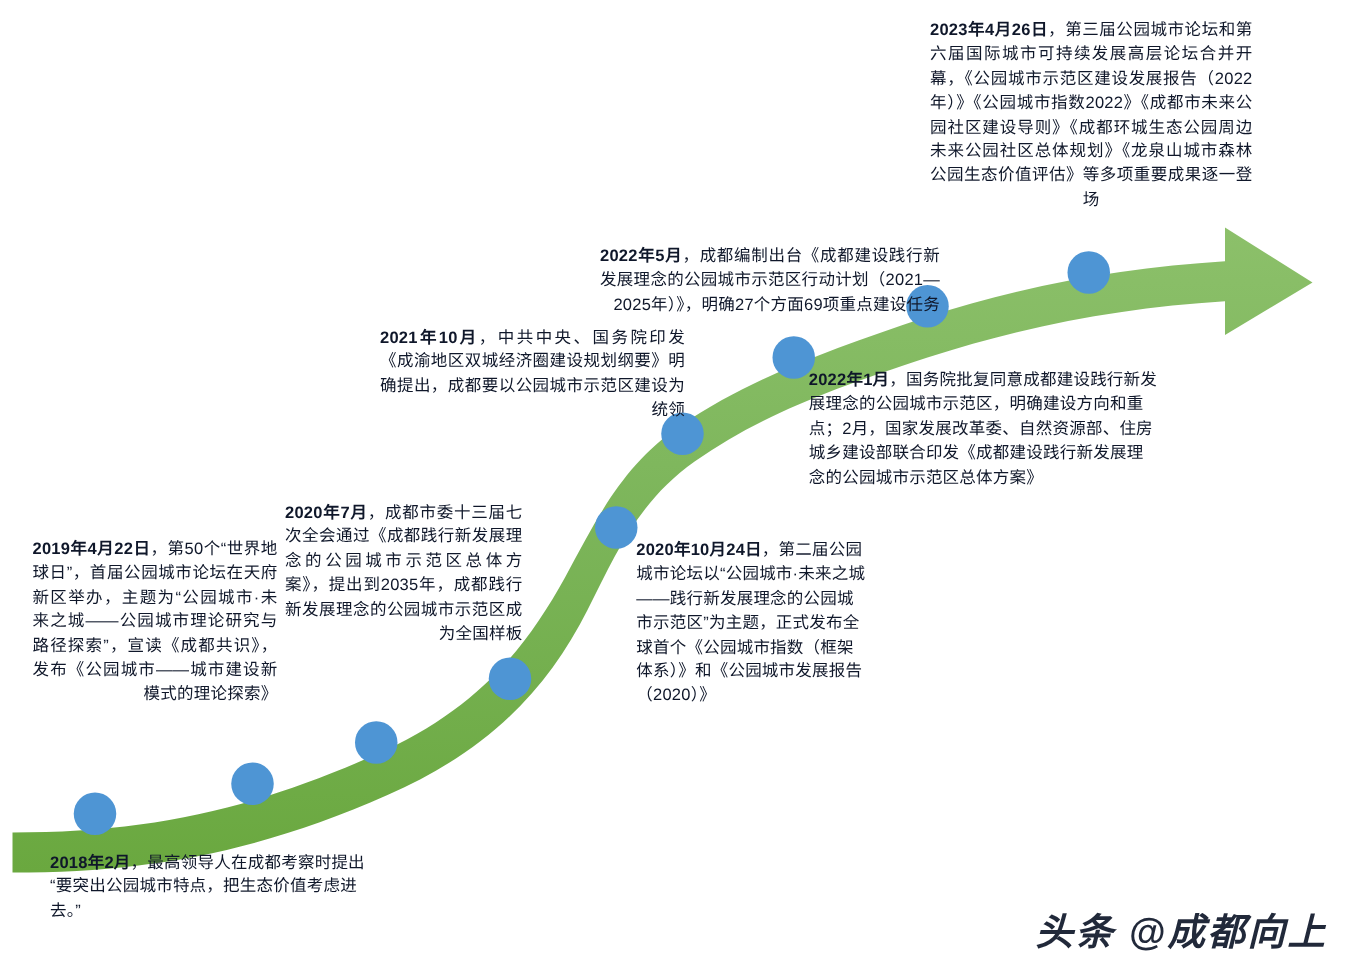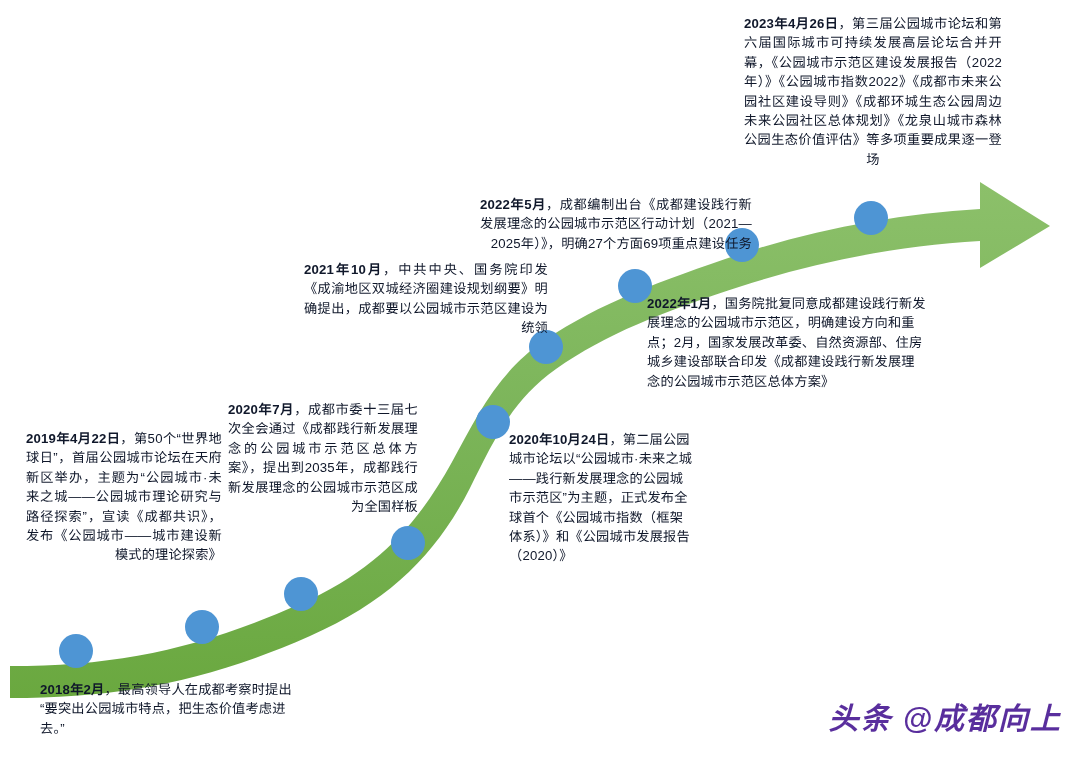--- a/index.html
+++ b/index.html
@@ -47,25 +47,25 @@
   .note-left-last {
     text-align-last: right;
   }
   .note-flat {
     text-align: left;
     text-align-last: left;
   }
   #watermark {
     position: absolute;
     right: 18px;
-    bottom: 29px;
+    bottom: 2px;
     font-size: 30px;
     font-weight: 700;
     font-style: italic;
-    color: #4c1d95;
+    color: #0f172a;
     letter-spacing: 2px;
     white-space: nowrap;
     opacity: 0.92;
     text-shadow: 1px 1px 0 #ffffff, -1px -1px 0 #ffffff;
   }
 </style>
 </head>
 <body>
 
 <div id="canvas">

